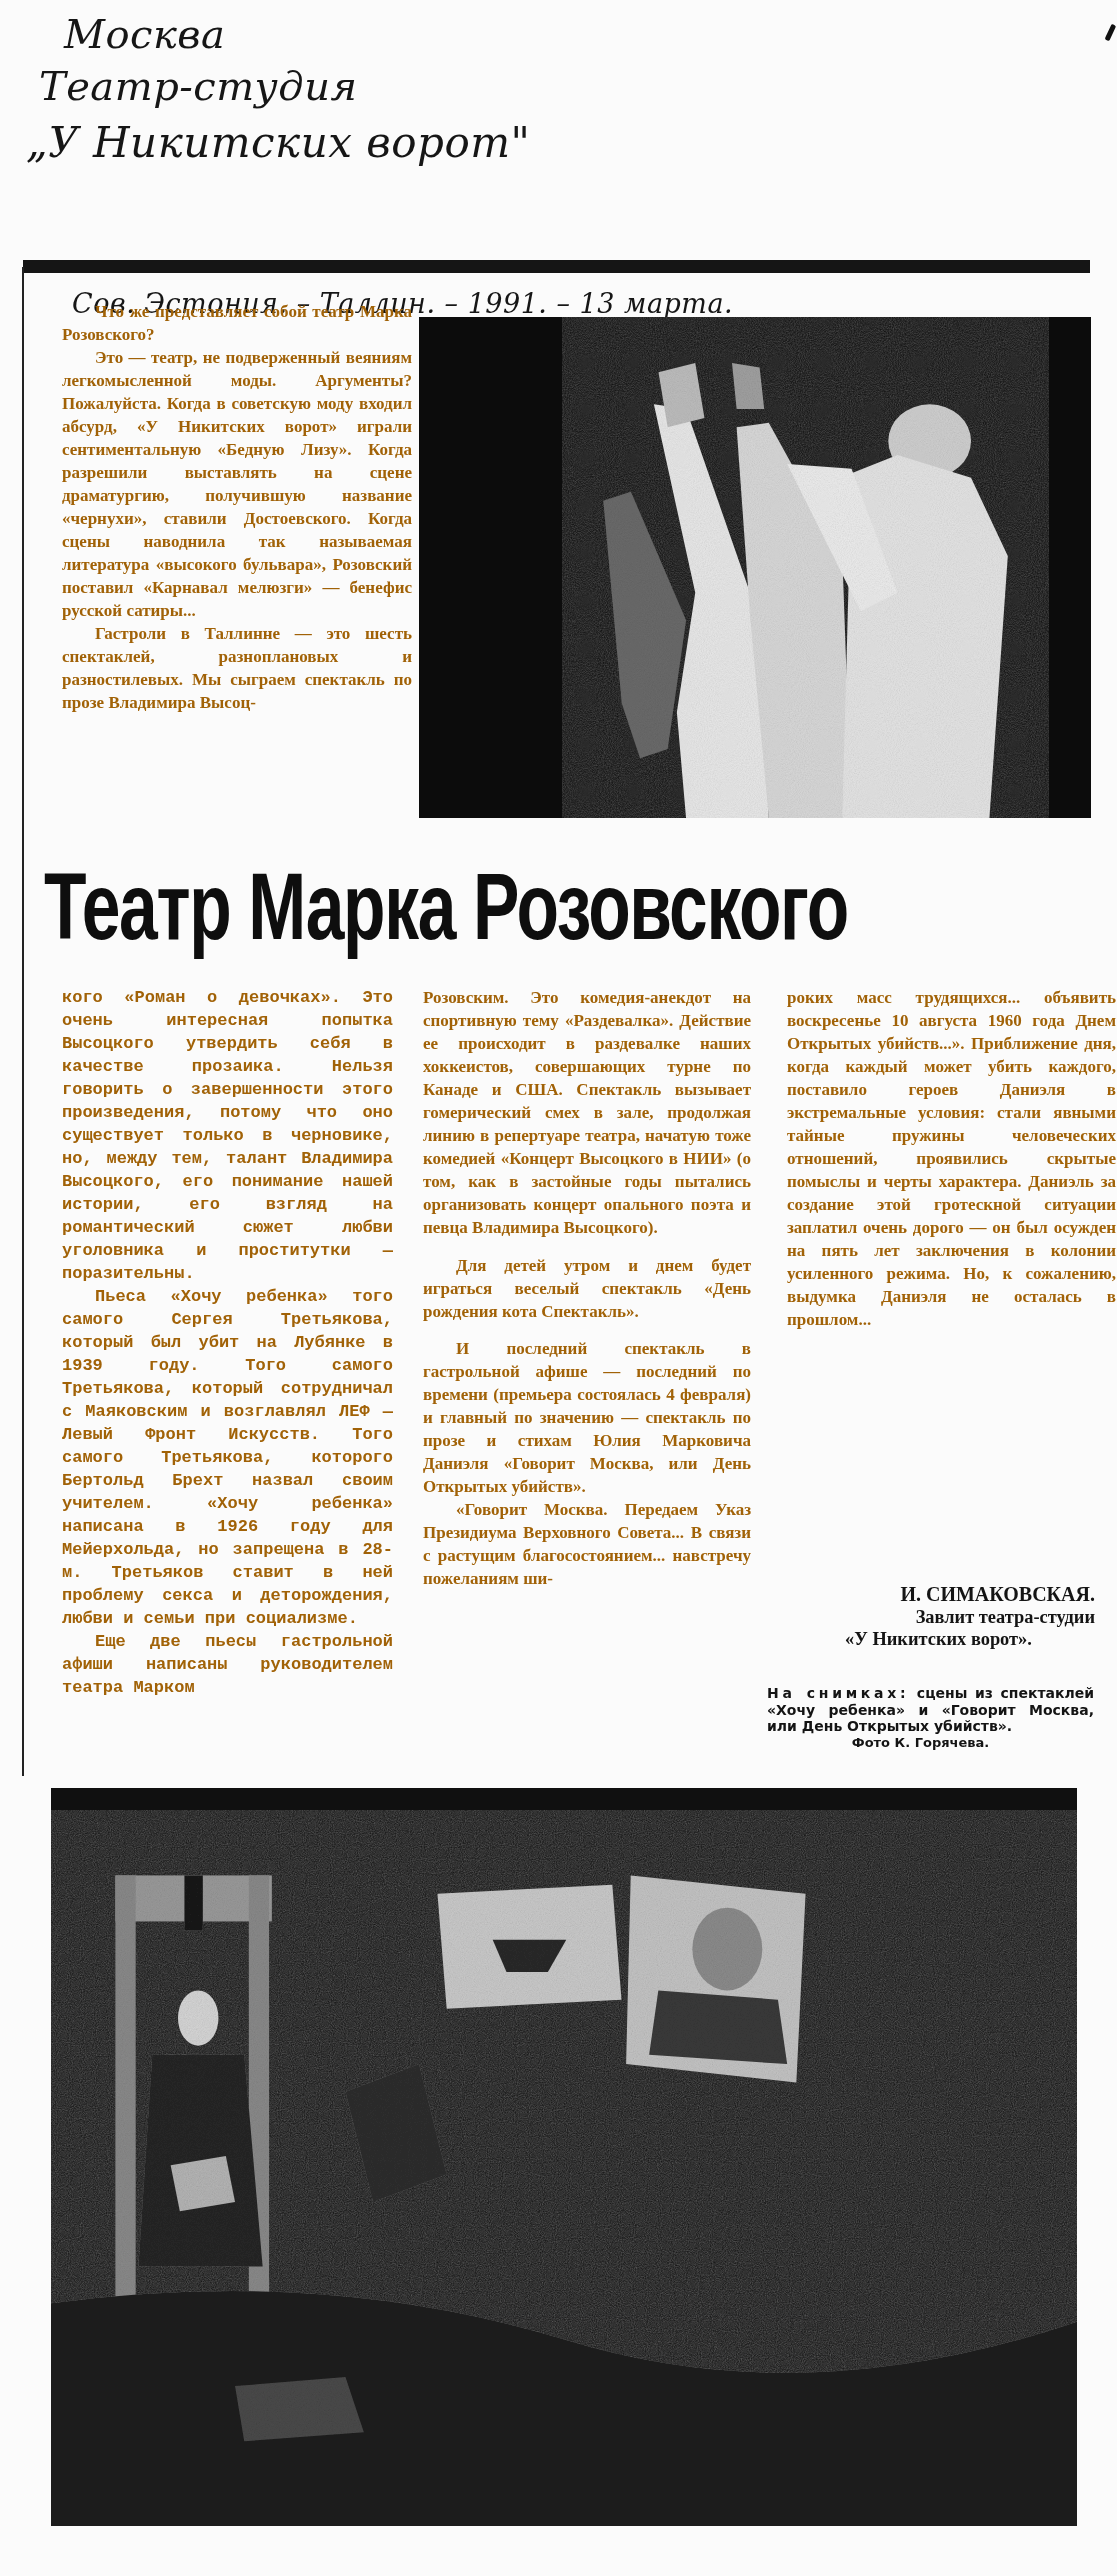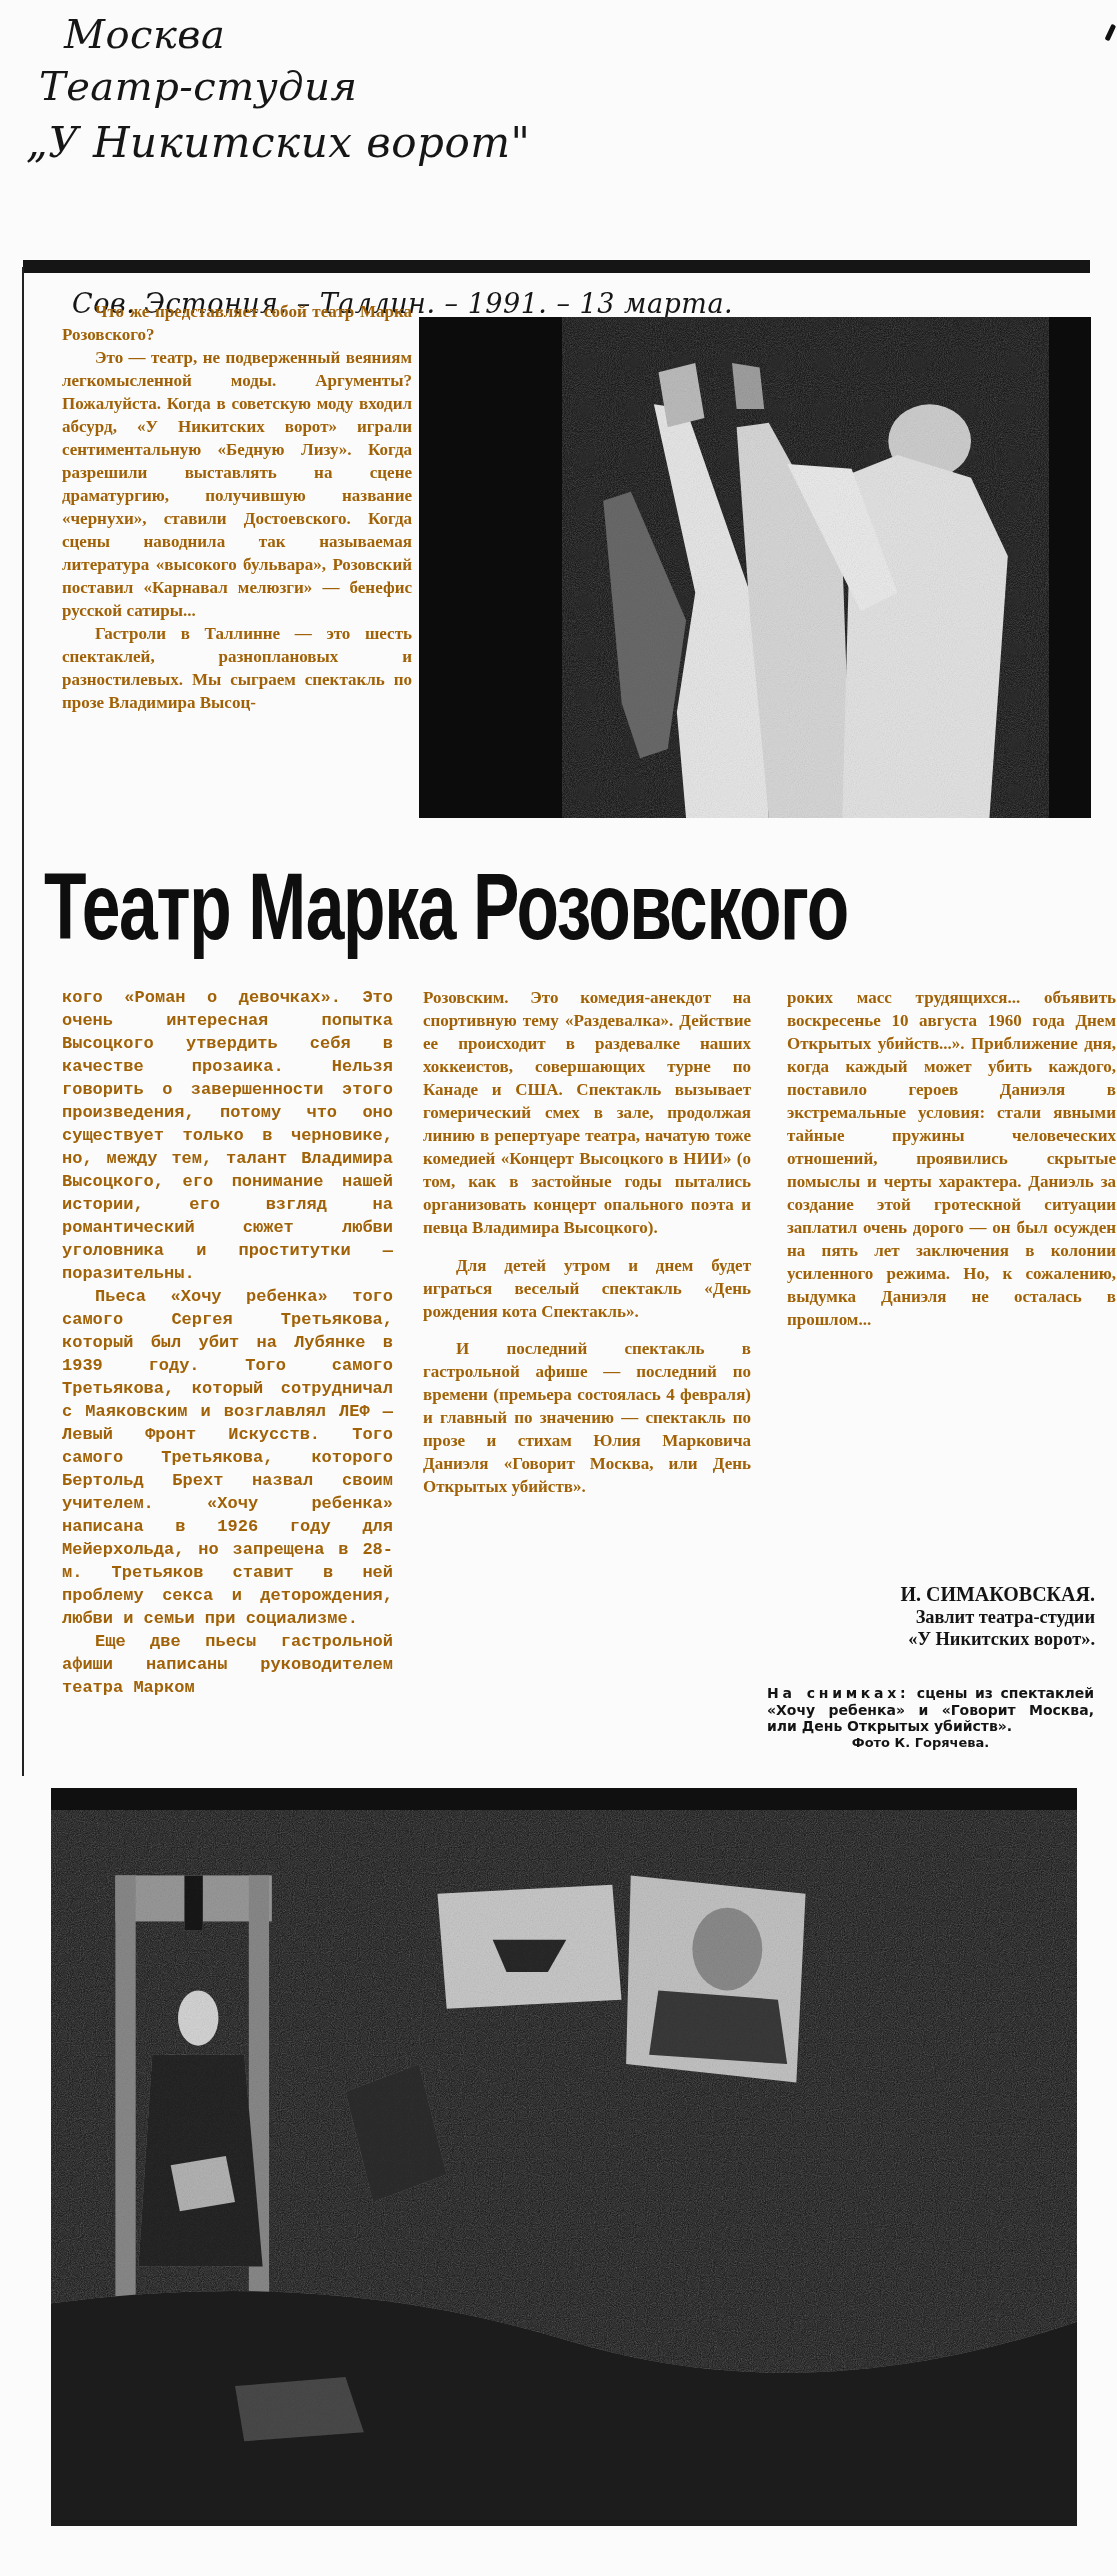--- a/index.html
+++ b/index.html
@@ -79,30 +79,31 @@
 <div class="col" id="col1">
   <p>кого «Роман о девочках». Это очень интересная попытка Высоцкого утвердить себя в качестве прозаика. Нельзя говорить о завершенности этого произведения, потому что оно существует только в черновике, но, между тем, талант Владимира Высоцкого, его понимание нашей истории, его взгляд на романтический сюжет любви уголовника и проститутки — поразительны.</p>
   <p class="ind">Пьеса «Хочу ребенка» того самого Сергея Третьякова, который был убит на Лубянке в 1939 году. Того самого Третьякова, который сотрудничал с Маяковским и возглавлял ЛЕФ — Левый Фронт Искусств. Того самого Третьякова, которого Бертольд Брехт назвал своим учителем. «Хочу ребенка» написана в 1926 году для Мейерхольда, но запрещена в 28-м. Третьяков ставит в ней проблему секса и деторождения, любви и семьи при социализме.</p>
   <p class="ind">Еще две пьесы гастрольной афиши написаны руководителем театра Марком</p>
 </div>
 
 <div class="col" id="col2">
   <p>Розовским. Это комедия-анекдот на спортивную тему «Раздевалка». Действие ее происходит в раздевалке наших хоккеистов, совершающих турне по Канаде и США. Спектакль вызывает гомерический смех в зале, продолжая линию в репертуаре театра, начатую тоже комедией «Концерт Высоцкого в НИИ» (о том, как в застойные годы пытались организовать концерт опального поэта и певца Владимира Высоцкого).</p>
   <p class="ind gap">Для детей утром и днем будет играться веселый спектакль «День рождения кота Спектакль».</p>
   <p class="ind gap">И последний спектакль в гастрольной афише — последний по времени (премьера состоялась 4 февраля) и главный по значению — спектакль по прозе и стихам Юлия Марковича Даниэля «Говорит Москва, или День Открытых убийств».</p>
+  <p class="ind">«Говорит Москва. Передаем Указ Президиума Верховного Совета... В связи с растущим благосостоянием... навстречу пожеланиям ши-</p>
 </div>
 
 <div class="col" id="col3">
   <p>роких масс трудящихся... объявить воскресенье 10 августа 1960 года Днем Открытых убийств...». Приближение дня, когда каждый может убить каждого, поставило героев Даниэля в экстремальные условия: стали явными тайные пружины человеческих отношений, проявились скрытые помыслы и черты характера. Даниэль за создание этой гротескной ситуации заплатил очень дорого — он был осужден на пять лет заключения в колонии усиленного режима. Но, к сожалению, выдумка Даниэля не осталась в прошлом...</p>
 </div>
 
 <div id="signature">
   <div id="sig-name">И. СИМАКОВСКАЯ.</div>
   <div id="sig-role">Завлит театра-студии</div>
-  <div id="sig-role2" class="sig-role" style="font-size:18.4px;line-height:22px;">«У Никитских ворот».</div>
+  <div id="sig-role2" class="sig-role" style="font-size:18.4px;line-height:22px;text-align:center;">«У Никитских ворот».</div>
 </div>
 
 <div id="caption">
   <span id="caption-lead">На снимках:</span>
   <span>сцены из спектаклей «Хочу ребенка» и «Говорит Москва, или День Открытых убийств».</span>
   <span id="caption-credit">Фото К. Горячева.</span>
 </div>
 
 <div id="photo-bottom" title="Сцена из спектакля: фигура в маске в дверном проёме, портрет космонавта">
   <svg width="1026" height="738" viewBox="0 0 1115 802">

